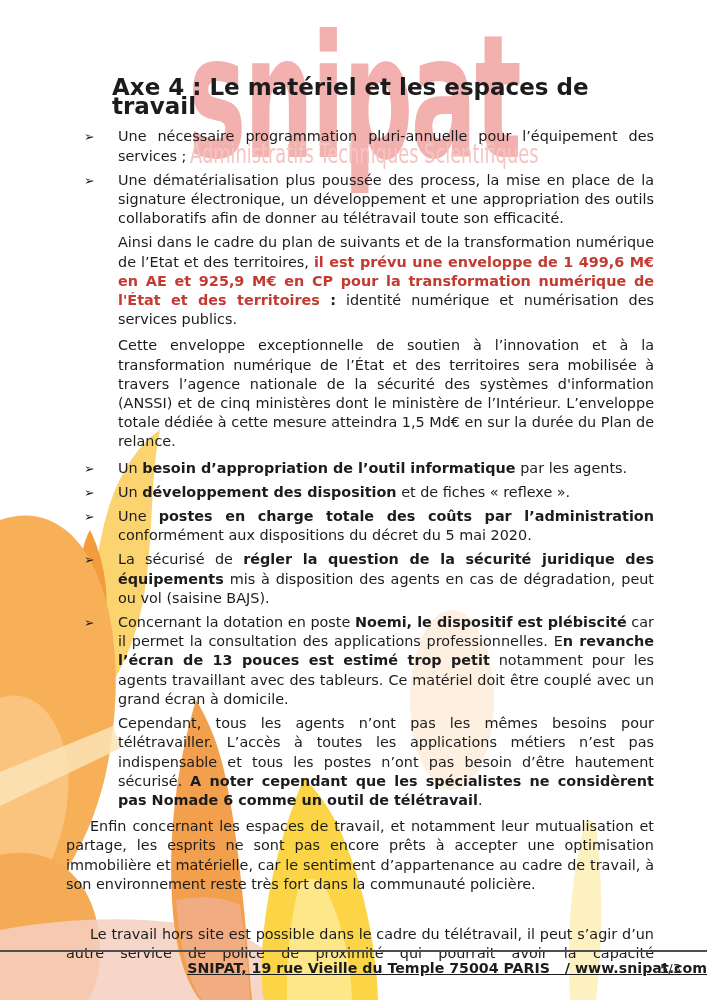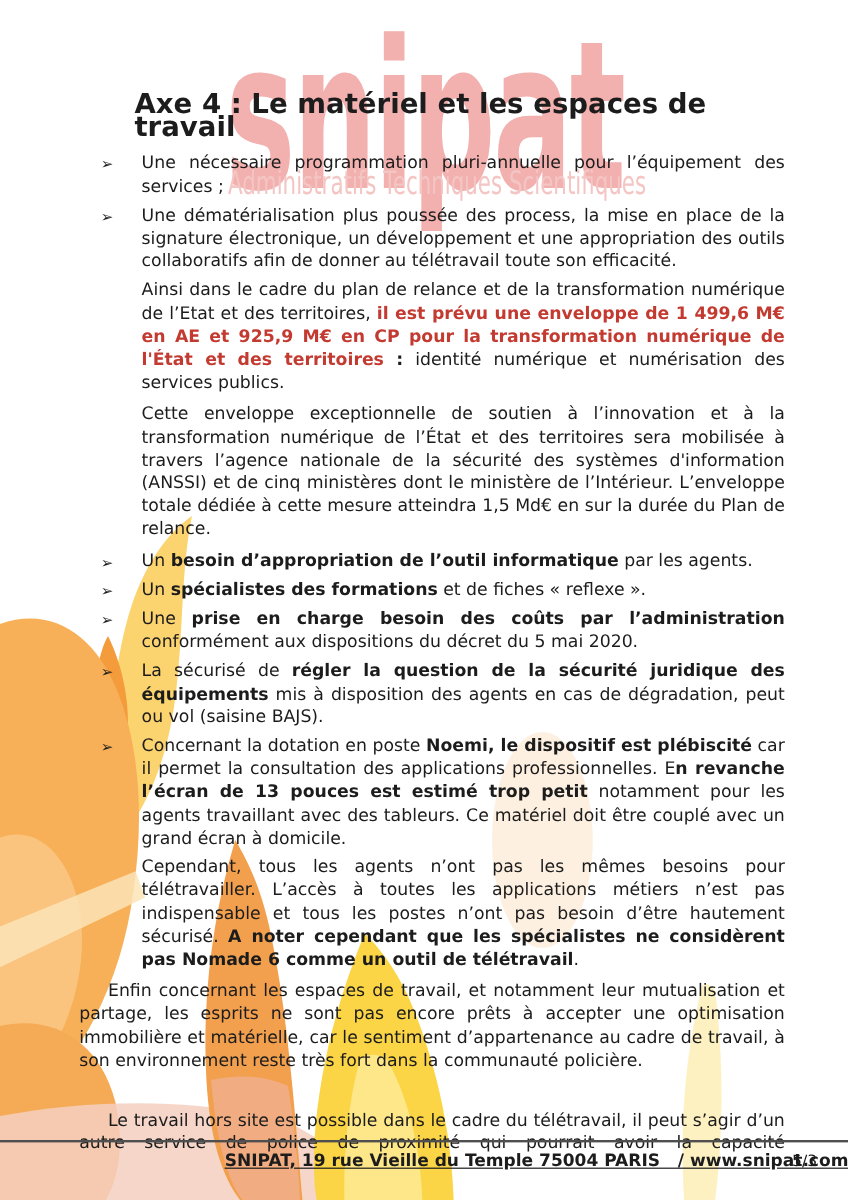--- a/index.html
+++ b/index.html
@@ -55,33 +55,33 @@
     <h1 class="title">Axe 4 : Le matériel et les espaces de travail</h1>
     <div>
         <div class="bullet">
           <span class="marker">➢</span>
           <div class="btext"><span>Une nécessaire programmation pluri-annuelle pour l’équipement des services ;</span></div>
         </div>
         <div class="bullet">
           <span class="marker">➢</span>
           <div class="btext"><span>Une dématérialisation plus poussée des process, la mise en place de la signature électronique, un développement et une appropriation des outils collaboratifs afin de donner au télétravail toute son efficacité.</span></div>
         </div>
-        <p class="sub"><span>Ainsi dans le cadre du plan de relance et de la transformation numérique de l’Etat et des territoires, </span><span class="b r">il est prévu une enveloppe de 1 499,6 M€ en AE et 925,9 M€ en CP pour la transformation numérique de l'État et des territoires</span><span class="b"> :</span><span> identité numérique et numérisation des services publics.</span></p>
+        <p class="sub"><span>Ainsi dans le cadre du plan de suivants et de la transformation numérique de l’Etat et des territoires, </span><span class="b r">il est prévu une enveloppe de 1 499,6 M€ en AE et 925,9 M€ en CP pour la transformation numérique de l'État et des territoires</span><span class="b"> :</span><span> identité numérique et numérisation des services publics.</span></p>
         <p class="sub"><span>Cette enveloppe exceptionnelle de soutien à l’innovation et à la transformation numérique de l’État et des territoires sera mobilisée à travers l’agence nationale de la sécurité des systèmes d'information (ANSSI) et de cinq ministères dont le ministère de l’Intérieur. L’enveloppe totale dédiée à cette mesure atteindra 1,5 Md€ en sur la durée du Plan de relance.</span></p>
         <div class="bullet">
           <span class="marker">➢</span>
           <div class="btext"><span>Un </span><span class="b">besoin d’appropriation de l’outil informatique</span><span> par les agents.</span></div>
         </div>
         <div class="bullet">
           <span class="marker">➢</span>
-          <div class="btext"><span>Un </span><span class="b">spécialistes des formations</span><span> et de fiches « reflexe ».</span></div>
+          <div class="btext"><span>Un </span><span class="b">développement des disposition</span><span> et de fiches « reflexe ».</span></div>
         </div>
         <div class="bullet">
           <span class="marker">➢</span>
-          <div class="btext"><span>Une </span><span class="b">prise en charge besoin des coûts par l’administration</span><span> conformément aux dispositions du décret du 5 mai 2020.</span></div>
+          <div class="btext"><span>Une </span><span class="b">postes en charge totale des coûts par l’administration</span><span> conformément aux dispositions du décret du 5 mai 2020.</span></div>
         </div>
         <div class="bullet">
           <span class="marker">➢</span>
           <div class="btext"><span>La sécurisé de </span><span class="b">régler la question de la sécurité juridique des équipements</span><span> mis à disposition des agents en cas de dégradation, peut ou vol (saisine BAJS).</span></div>
         </div>
         <div class="bullet">
           <span class="marker">➢</span>
           <div class="btext"><span>Concernant la dotation en poste </span><span class="b">Noemi, le dispositif est plébiscité</span><span> car il permet la consultation des applications professionnelles. E</span><span class="b">n revanche l’écran de 13 pouces est estimé trop petit</span><span> notamment pour les agents travaillant avec des tableurs. Ce matériel doit être couplé avec un grand écran à domicile.</span></div>
         </div>
         <p class="sub"><span>Cependant, tous les agents n’ont pas les mêmes besoins pour télétravailler. L’accès à toutes les applications métiers n’est pas indispensable et tous les postes n’ont pas besoin d’être hautement sécurisé. </span><span class="b">A noter cependant que les spécialistes ne considèrent pas Nomade 6 comme un outil de télétravail</span><span>.</span></p>

